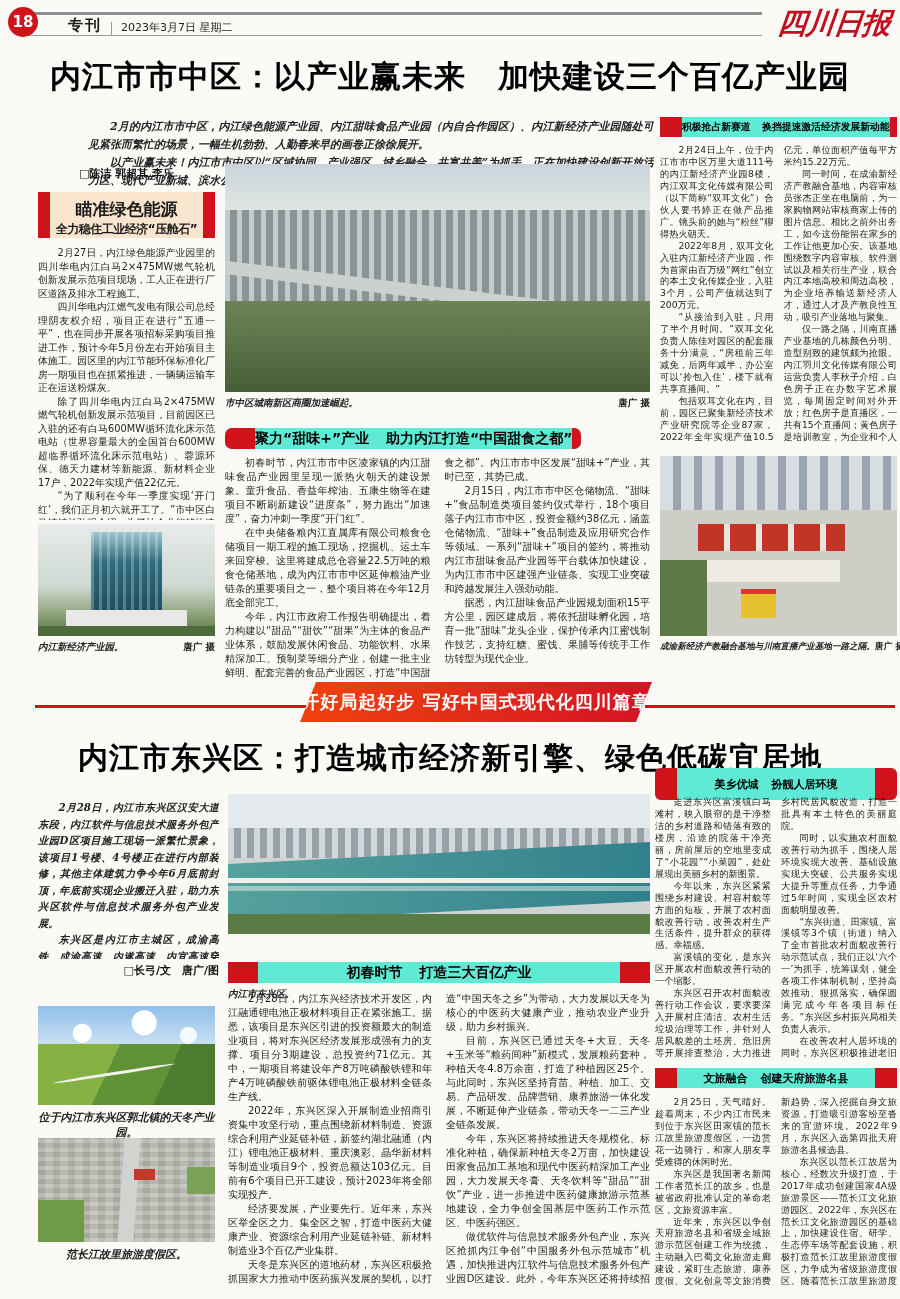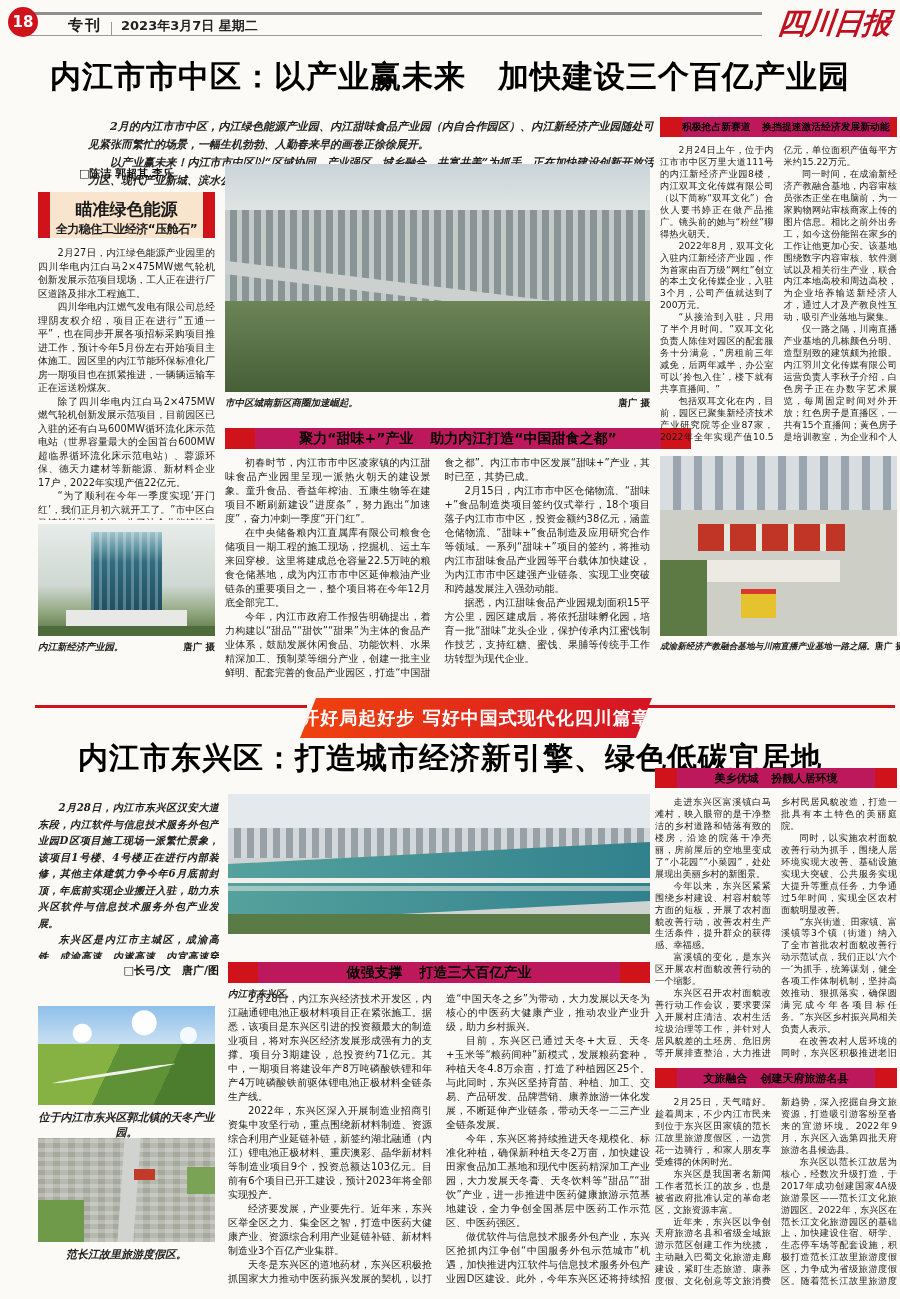--- a/index.html
+++ b/index.html
@@ -7,21 +7,21 @@
   body { position:relative; font-family:"DejaVu Sans","Liberation Sans",sans-serif; color:#1b1b1b; }
   .abs { position:absolute; }
 
   
   .header-bar { left:20px; top:12px; width:742px; height:24px; border-top:3px solid #8f8f8f;
     border-bottom:1px solid #9a9a9a; display:flex; align-items:flex-end; padding-left:48px; gap:9px; }
   .page-circle { left:8px; top:7px; width:30px; height:30px; border-radius:50%; background:#d0121b;
     color:#fff; font-weight:bold; font-size:15px; display:flex; align-items:center; justify-content:center; z-index:3; }
   .section-name { font-size:15px; font-weight:bold; letter-spacing:2px; }
   .hdr-div { width:1px; height:13px; background:#999; }
-  .hdr-date { font-size:13px; color:#222; font-weight:bold; }
+  .hdr-date { font-size:11px; color:#222; font-weight:normal; }
   .masthead { right:10px; top:4px; width:140px; text-align:right; color:#c00f1e;
     font-family:"DejaVu Serif","Liberation Serif",serif; font-style:italic; font-weight:bold;
     font-size:29px; transform:skewX(-6deg); letter-spacing:-1px; }
 
   
   .h1 { left:50px; top:56px; width:800px; text-align:center; font-size:31px; font-weight:900;
     letter-spacing:1px; color:#000; }
   .h2 { left:50px; top:738px; width:800px; text-align:center; font-size:30px; font-weight:900;
     letter-spacing:1px; color:#000; }
 
@@ -40,46 +40,46 @@
   .cols { column-count:2; column-fill:auto; }
 
   .colA    { left:38px;  top:246px;  width:177px; height:274px; font-size:9.8px; line-height:1.38; }
   .colsB   { left:225px; top:456px;  width:425px; height:236px; font-size:10px;  line-height:1.4; column-gap:14px; }
   .colsC   { left:660px; top:144px;  width:237px; height:308px; font-size:9.2px; line-height:1.3;  column-gap:10px; }
   .colsD   { left:228px; top:992px;  width:422px; height:307px; font-size:10px;  line-height:1.4; column-gap:14px; }
   .colsE   { left:655px; top:796px;  width:242px; height:266px; font-size:9.2px; line-height:1.3;  column-gap:10px; }
   .colsF   { left:655px; top:1096px; width:242px; height:203px; font-size:9.2px; line-height:1.3;  column-gap:10px; }
 
   
-  .band { background:#be185d; display:flex; align-items:center; overflow:hidden; }
+  .band { background:#5eead4; display:flex; align-items:center; overflow:hidden; }
   .band .sq { background:#d0121b; height:100%; flex:0 0 auto; }
   .band .ttl { flex:1; text-align:center; font-weight:bold; color:#000; white-space:nowrap; }
   .band .ttl .gap { display:inline-block; width:1.2em; }
   .boxA { left:38px; top:192px; width:177px; height:46px; background:#f9e5cd; display:flex; }
   .boxA .bar { width:12px; background:#d0121b; }
   .boxA .inner { flex:1; text-align:center; font-weight:bold; padding-top:6px; }
   .boxA .l1 { font-size:17px; }
   .boxA .l2 { font-size:12px; letter-spacing:-0.5px; }
-  .bandB { left:225px; top:428px; width:466px; height:21px; } .bandB .sq{width:30px;} .bandB .ttl{font-size:14px;}
+  .bandB { left:225px; top:428px; width:356px; height:21px;border-radius:7px; } .bandB .sq{width:30px;} .bandB .ttl{font-size:14px;}
   .bandC { left:660px; top:117px; width:237px; height:20px; } .bandC .sq{width:22px;} .bandC .ttl{font-size:9.8px;}
   .bandD { left:228px; top:962px; width:422px; height:21px; } .bandD .sq{width:30px;} .bandD .ttl{font-size:14px;}
-  .bandE { left:655px; top:768px; width:242px; height:20px; } .bandE .sq{width:22px;} .bandE .ttl{font-size:11px;}
+  .bandE { left:655px; top:768px; width:242px; height:32px;border-radius:6px; } .bandE .sq{width:22px;} .bandE .ttl{font-size:11px;}
   .bandF { left:655px; top:1068px; width:242px; height:20px; } .bandF .sq{width:22px;} .bandF .ttl{font-size:11px;}
 
   
   .cap-row { display:flex; justify-content:space-between; align-items:baseline;
     font-family:"DejaVu Serif","Liberation Serif",serif; }
   .cap { font-style:italic; font-weight:bold; font-size:9.5px; color:#222; }
   .credit { font-weight:bold; font-size:9.5px; color:#222; white-space:nowrap; }
   .cap-center { text-align:center; font-family:"DejaVu Serif","Liberation Serif",serif;
     font-style:italic; font-weight:bold; font-size:11px; color:#222; }
 
   
   .rule-red { background:#d0121b; height:3px; }
-  .banner { left:300px; top:698px; width:352px; height:40px;
+  .banner { left:300px; top:682px; width:352px; height:40px;
     background:linear-gradient(100deg,#f0430e,#d41325);
     clip-path:polygon(16px 0,100% 0,calc(100% - 16px) 100%,0 100%);
     display:flex; align-items:center; justify-content:center;
     color:#fff; font-weight:900; font-size:18px; letter-spacing:1px; }
 
   
   .photo { overflow:hidden; background:#cfd4d2; }
   .photo > div { position:absolute; }
   .ph-cbd { left:225px; top:164px; width:425px; height:228px; }
   .ph-park { left:38px; top:524px; width:177px; height:112px; }
@@ -247,21 +247,21 @@
   <div class="water4"></div>
   <div class="bridge4"></div>
   <div class="shore4"></div>
 </div>
 <div class="abs cap-row" style="left:228px; top:988px; width:422px;">
   <span class="cap">内江市东兴区。</span>
 </div>
 
 <div class="abs band bandD">
   <span class="sq"></span>
-  <span class="ttl"><span>做强支撑</span><span class="gap"></span><span>打造三大百亿产业</span></span>
+  <span class="ttl"><span>初春时节</span><span class="gap"></span><span>打造三大百亿产业</span></span>
   <span class="sq"></span>
 </div>
 <div class="abs bodytext cols colsD">
     <p>2月28日，内江东兴经济技术开发区，内江融通锂电池正极材料项目正在紧张施工。据悉，该项目是东兴区引进的投资额最大的制造业项目，将对东兴区经济发展形成强有力的支撑。项目分3期建设，总投资约71亿元。其中，一期项目将建设年产8万吨磷酸铁锂和年产4万吨磷酸铁前驱体锂电池正极材料全链条生产线。</p>
     <p>2022年，东兴区深入开展制造业招商引资集中攻坚行动，重点围绕新材料制造、资源综合利用产业延链补链，新签约湖北融通（内江）锂电池正极材料、重庆澳彩、晶华新材料等制造业项目9个，投资总额达103亿元。目前有6个项目已开工建设，预计2023年将全部实现投产。</p>
     <p>经济要发展，产业要先行。近年来，东兴区举全区之力、集全区之智，打造中医药大健康产业、资源综合利用产业延链补链、新材料制造业3个百亿产业集群。</p>
     <p>天冬是东兴区的道地药材，东兴区积极抢抓国家大力推动中医药振兴发展的契机，以打造“中国天冬之乡”为带动，大力发展以天冬为核心的中医药大健康产业，推动农业产业升级，助力乡村振兴。</p>
     <p>目前，东兴区已通过天冬+大豆、天冬+玉米等“粮药间种”新模式，发展粮药套种，种植天冬4.8万余亩，打造了种植园区25个。与此同时，东兴区坚持育苗、种植、加工、交易、产品研发、品牌营销、康养旅游一体化发展，不断延伸产业链条，带动天冬一二三产业全链条发展。</p>
     <p>今年，东兴区将持续推进天冬规模化、标准化种植，确保新种植天冬2万亩，加快建设田家食品加工基地和现代中医药精深加工产业园，大力发展天冬膏、天冬饮料等“甜品”“甜饮”产业，进一步推进中医药健康旅游示范基地建设，全力争创全国基层中医药工作示范区、中医药强区。</p>
     <p>做优软件与信息技术服务外包产业，东兴区抢抓内江争创“中国服务外包示范城市”机遇，加快推进内江软件与信息技术服务外包产业园D区建设。此外，今年东兴区还将持续招引大数据标注等项目，力争签约一批世界500强、行业百强软件与信息技术服务外包企业，持续扩大东兴区服务外包产业的知名度和影响力。</p>

